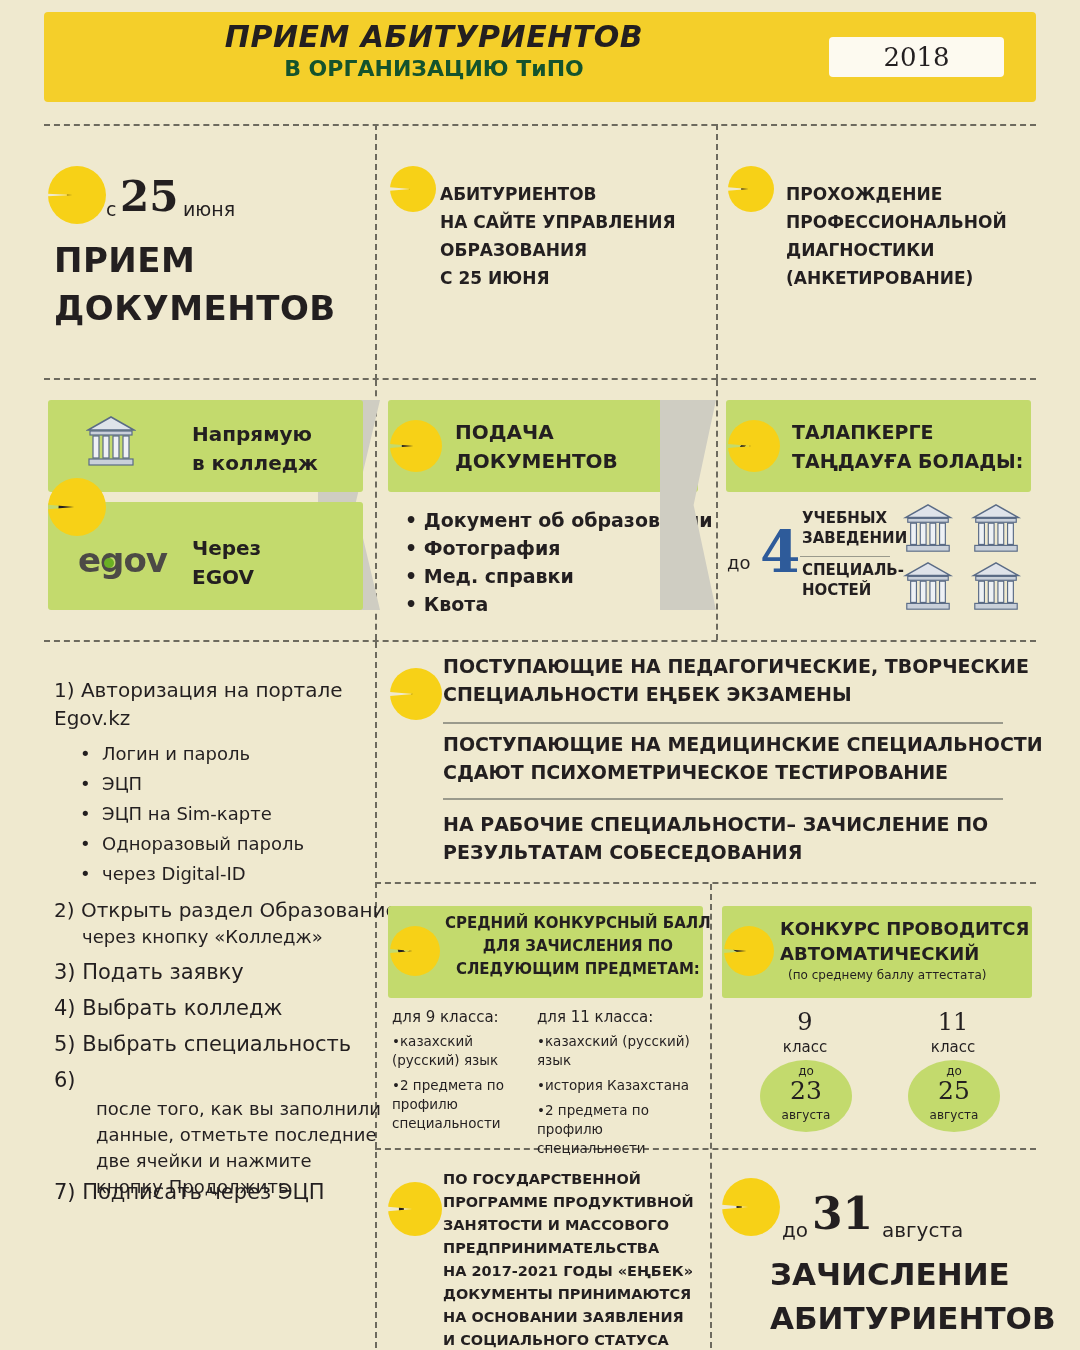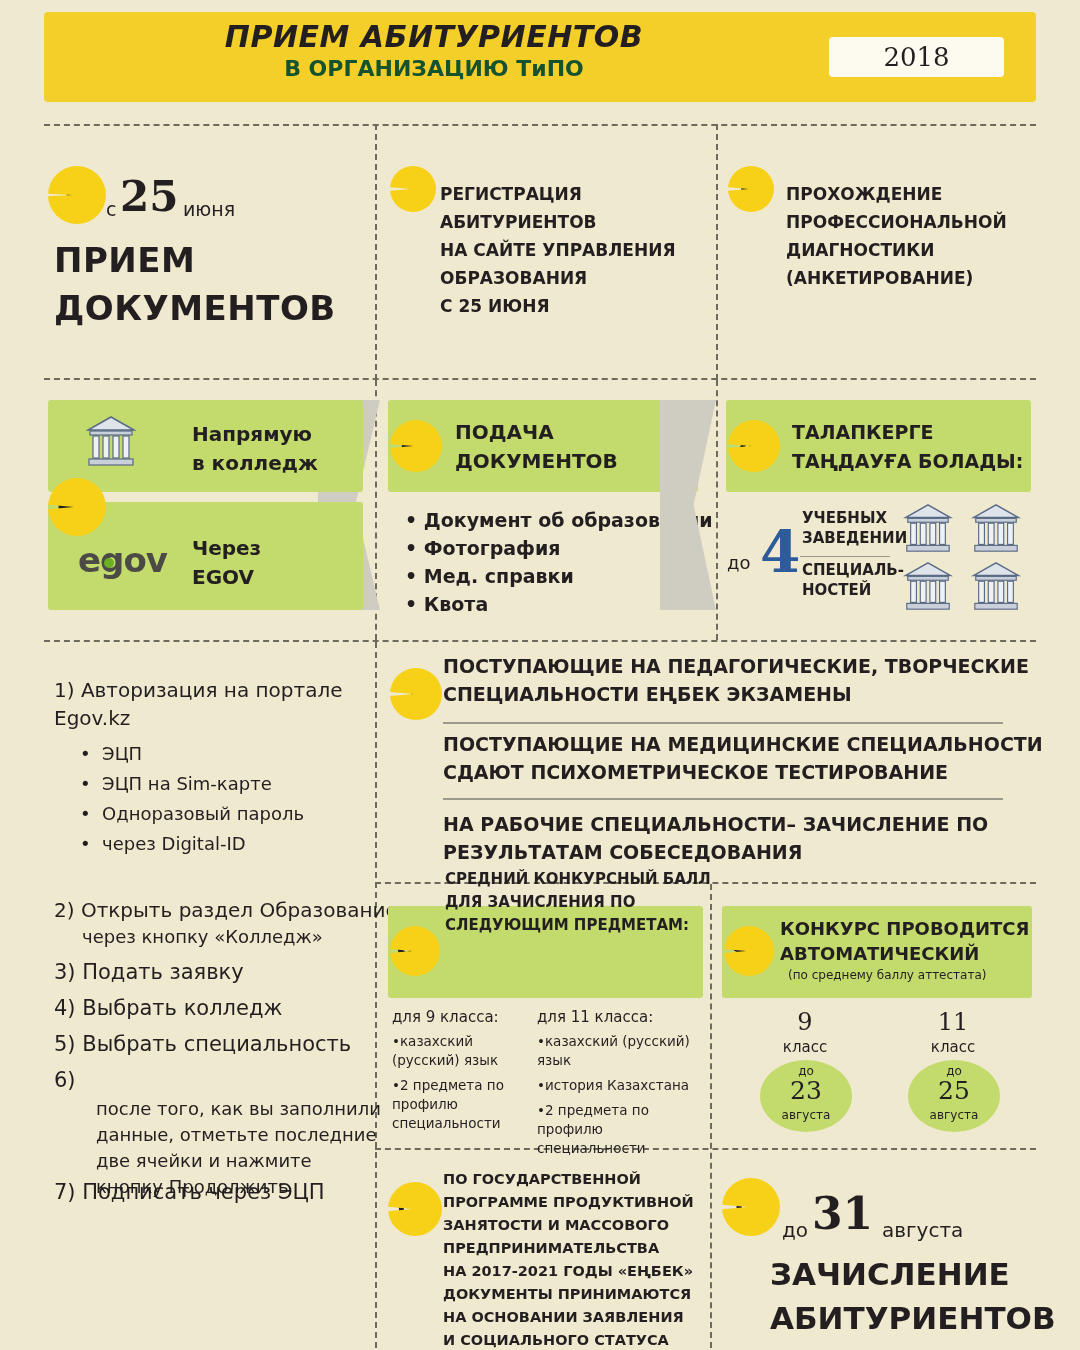--- a/index.html
+++ b/index.html
@@ -87,21 +87,20 @@
   <div class="t bold" style="left:55px;top:172px;font-size:42px;line-height:44px;">1</div>
   <div class="t" style="left:106px;top:198px;font-size:19px;">с</div>
   <div class="t bold" style="left:120px;top:172px;font-size:42px;font-family:'DejaVu Serif',serif;">25</div>
   <div class="t" style="left:183px;top:198px;font-size:19px;">июня</div>
   <div class="t bold" style="left:54px;top:240px;font-size:34px;letter-spacing:0.5px;">ПРИЕМ</div>
   <div class="t bold" style="left:54px;top:288px;font-size:34px;letter-spacing:0.5px;">ДОКУМЕНТОВ</div>
 
   <div class="pac" style="left:390px;top:166px;width:46px;height:46px;background:#f7d117;border-radius:50%;clip-path:polygon(0 0,100% 0,100% 100%,0 100%,0 54%,45% 50%,0 46%);"></div>
   <div class="t bold" style="left:397px;top:172px;font-size:32px;">2</div>
   <div class="t bold" style="left:440px;top:180px;font-size:17px;line-height:28px;">
-    <div>РЕГИСТРАЦИЯ</div>
     <div>АБИТУРИЕНТОВ</div>
     <div>НА САЙТЕ УПРАВЛЕНИЯ</div>
     <div>ОБРАЗОВАНИЯ</div>
     <div>С 25 ИЮНЯ</div>
   </div>
 
   <div class="pac" style="left:728px;top:166px;width:46px;height:46px;background:#f7d117;border-radius:50%;clip-path:polygon(0 0,100% 0,100% 100%,0 100%,0 54%,45% 50%,0 46%);"></div>
   <div class="t bold" style="left:735px;top:172px;font-size:32px;">3</div>
   <div class="t bold" style="left:786px;top:180px;font-size:17px;line-height:28px;">
     <div>ПРОХОЖДЕНИЕ</div>
@@ -207,20 +206,21 @@
     <rect x="7" y="22" width="6" height="22" fill="#eef1f5" stroke="#5a6b86" stroke-width="1.2"></rect>
     <rect x="17" y="22" width="6" height="22" fill="#eef1f5" stroke="#5a6b86" stroke-width="1.2"></rect>
     <rect x="27" y="22" width="6" height="22" fill="#eef1f5" stroke="#5a6b86" stroke-width="1.2"></rect>
     <rect x="37" y="22" width="6" height="22" fill="#eef1f5" stroke="#5a6b86" stroke-width="1.2"></rect>
     <rect x="3" y="45" width="44" height="6" fill="#c9d0da" stroke="#5a6b86" stroke-width="1.2"></rect>
   </svg>
 
   <div class="t" style="left:54px;top:678px;font-size:20px;">1) Авторизация на портале</div>
   <div class="t" style="left:54px;top:706px;font-size:20px;">Egov.kz</div>
   <div class="bullets t" style="left:80px;top:740px;font-size:18px;line-height:27px;">
+    <div>•&nbsp;&nbsp;<span>Логин и пароль</span></div>
     <div>•&nbsp;&nbsp;<span>ЭЦП</span></div>
     <div>•&nbsp;&nbsp;<span>ЭЦП на Sim-карте</span></div>
     <div>•&nbsp;&nbsp;<span>Одноразовый пароль</span></div>
     <div>•&nbsp;&nbsp;<span>через Digital-ID</span></div>
   </div>
   <div class="t" style="left:54px;top:898px;font-size:20px;">2) Открыть раздел Образование</div>
   <div class="t" style="left:82px;top:926px;font-size:18px;">через кнопку «Колледж»</div>
   <div class="t" style="left:54px;top:960px;font-size:21px;">3) Подать заявку</div>
   <div class="t" style="left:54px;top:996px;font-size:21px;">4) Выбрать колледж</div>
   <div class="t" style="left:54px;top:1032px;font-size:21px;">5) Выбрать специальность</div>
@@ -246,21 +246,21 @@
   </div>
   <div class="rule" style="left:443px;top:798px;width:560px;"></div>
   <div class="t bold" style="left:443px;top:810px;font-size:19px;line-height:28px;">
     <div>НА РАБОЧИЕ СПЕЦИАЛЬНОСТИ– ЗАЧИСЛЕНИЕ ПО</div>
     <div>РЕЗУЛЬТАТАМ СОБЕСЕДОВАНИЯ</div>
   </div>
 
   <div class="greenbox" style="left:388px;top:906px;width:315px;height:92px;"></div>
   <div class="pac" style="left:390px;top:926px;width:50px;height:50px;background:#f7d117;border-radius:50%;clip-path:polygon(0 0,100% 0,100% 100%,0 100%,0 54%,45% 50%,0 46%);"></div>
   <div class="t bold" style="left:396px;top:934px;font-size:32px;">9</div>
-  <div class="t bold" style="left:445px;top:868px;font-size:15px;line-height:23px;">
+  <div class="t bold" style="left:445px;top:912px;font-size:15px;line-height:23px;text-align:center;">
     <div>СРЕДНИЙ КОНКУРСНЫЙ БАЛЛ</div>
     <div>ДЛЯ ЗАЧИСЛЕНИЯ ПО</div>
     <div>СЛЕДУЮЩИМ ПРЕДМЕТАМ:</div>
   </div>
   <div class="t" style="left:392px;top:1008px;font-size:15px;width:140px;">для 9 класса:</div>
   <div class="t" style="left:392px;top:1032px;font-size:13.5px;line-height:19px;width:135px;">
     <div style="margin-bottom:6px;">•<span>казахский (русский) язык</span></div>
     <div>•<span>2 предмета по профилю специальности</span></div>
   </div>
   <div class="t" style="left:537px;top:1008px;font-size:15px;width:160px;">для 11 класса:</div>

